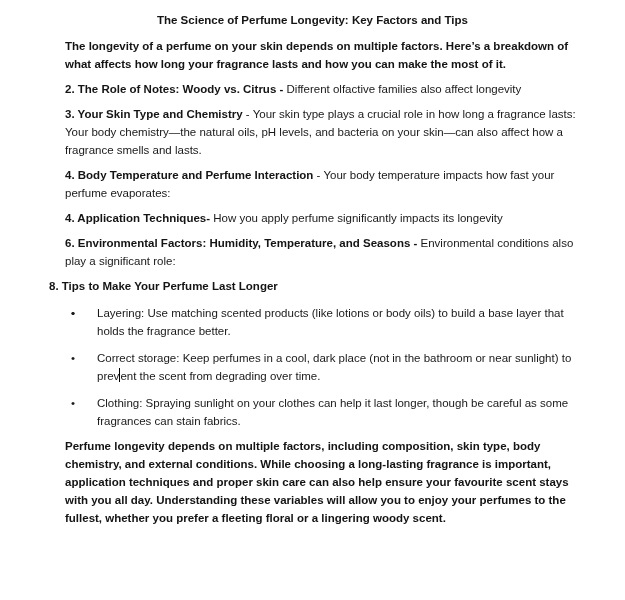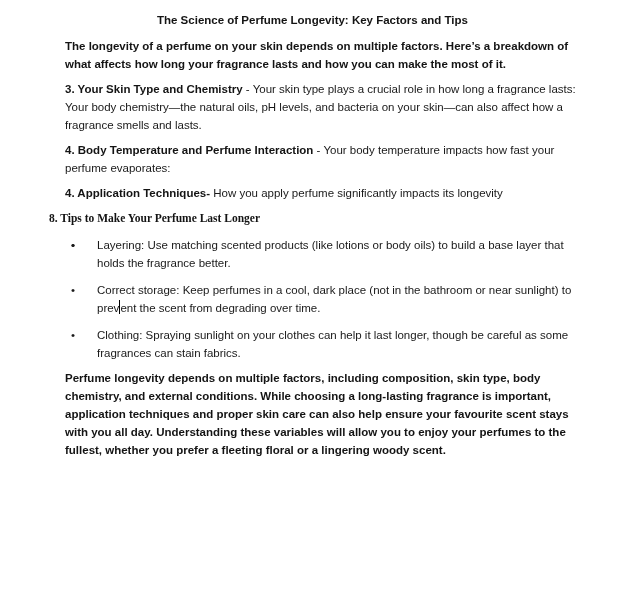--- a/index.html
+++ b/index.html
@@ -36,21 +36,20 @@
     margin: 0 0 7px 16px;
   }
   .bold {
     font-weight: 700;
     color: #141414;
   }
   .tips-heading {
     margin: 0 0 6px 0;
     font-weight: 700;
     color: #141414;
-    font-family: Liberation Serif, serif;
   }
   ul.tips-list {
     list-style: none;
     margin: 0 0 7px 0;
     padding: 0;
   }
   ul.tips-list li {
     position: relative;
     padding-left: 48px;
     margin: 0 0 9px 0;
@@ -81,27 +80,29 @@
 </head>
 <body>
 
 <div class="page">
 
   <h1 class="doc-title">The Science of Perfume Longevity: Key Factors and Tips</h1>
 
   <p class="para bold">The longevity of a perfume on your skin depends on multiple factors. Here’s a breakdown of what affects how long your fragrance lasts and how you can make the most of it.</p>
 
 
+  <p class="para"><span class="bold">2. The Role of Notes: Woody vs. Citrus - </span><span>Different olfactive families also affect longevity</span></p>
 
   <p class="para"><span class="bold">3. Your Skin Type and Chemistry</span><span> - Your skin type plays a crucial role in how long a fragrance lasts: Your body chemistry—the natural oils, pH levels, and bacteria on your skin—can also affect how a fragrance smells and lasts.</span></p>
 
   <p class="para"><span class="bold">4. Body Temperature and Perfume Interaction</span><span> - Your body temperature impacts how fast your perfume evaporates:</span></p>
 
   <p class="para"><span class="bold">4. Application Techniques-</span><span> How you apply perfume significantly impacts its longevity</span></p>
 
+  <p class="para"><span class="bold">6. Environmental Factors: Humidity, Temperature, and Seasons - </span><span>Environmental conditions also play a significant role:</span></p>
 
   <p class="tips-heading">8. Tips to Make Your Perfume Last Longer</p>
 
   <ul class="tips-list">
     <li><span class="bullet-marker">•</span></li>
     <li><span class="bullet-marker">•</span><span>Layering: Use matching scented products (like lotions or body oils) to build a base layer that holds the fragrance better.</span></li>
     <li><span class="bullet-marker">•</span><span>Correct storage: Keep perfumes in a cool, dark place (not in the bathroom or near sunlight) to prev</span><span class="caret"></span><span>ent the scent from degrading over time.</span></li>
     <li><span class="bullet-marker">•</span><span>Clothing: Spraying sunlight on your clothes can help it last longer, though be careful as some fragrances can stain fabrics.</span></li>
   </ul>
 

